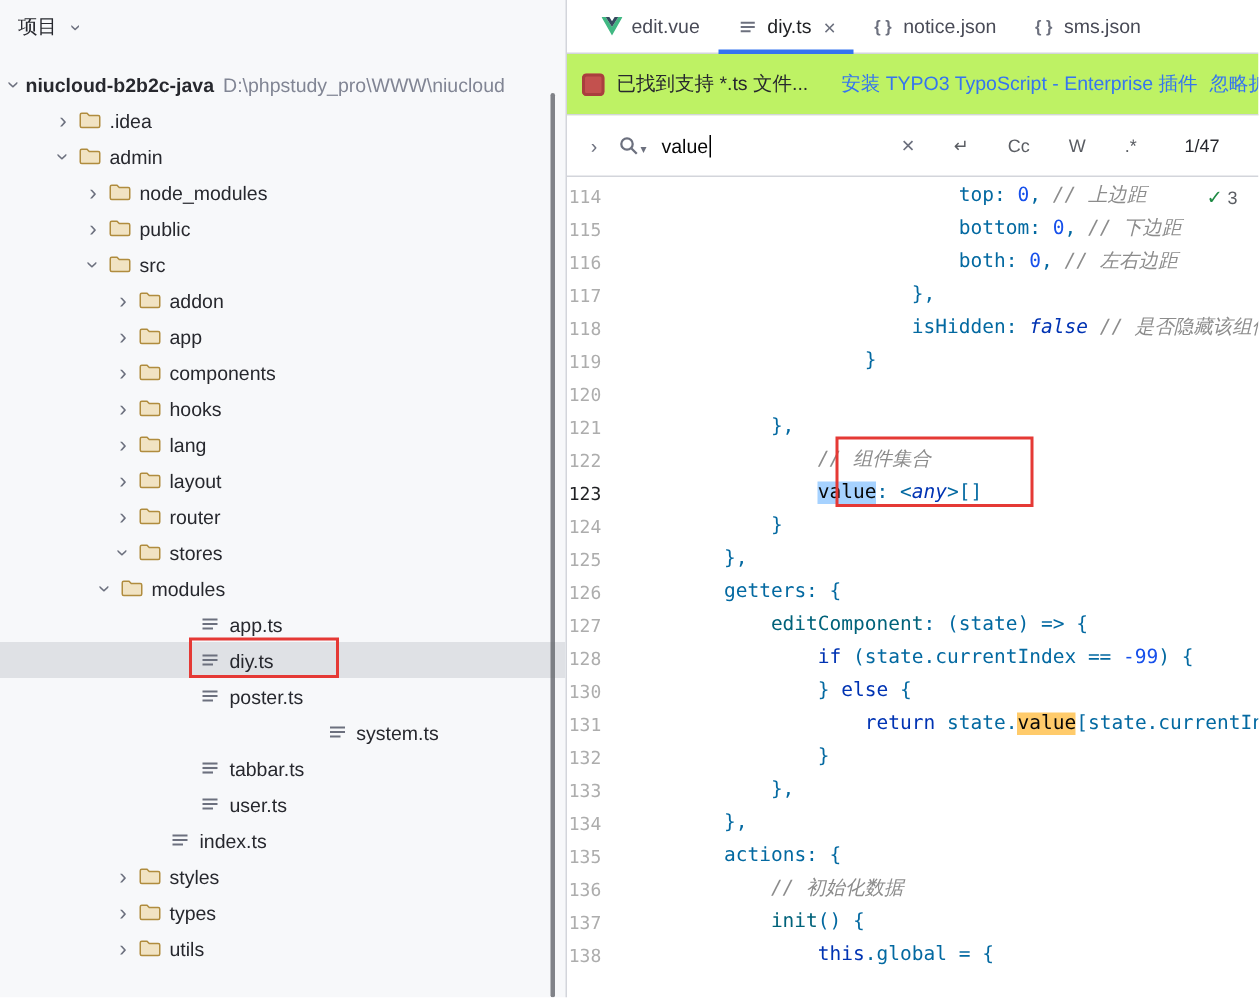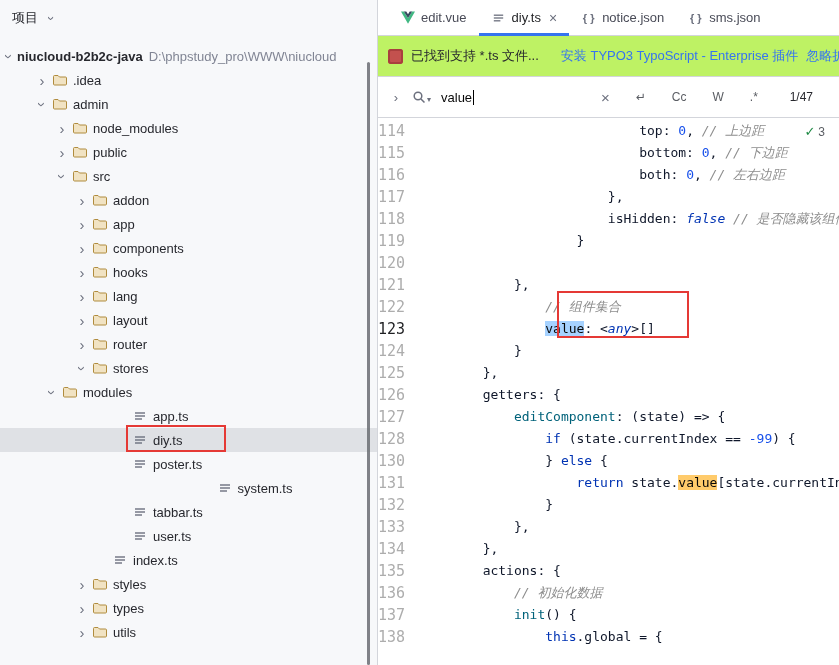--- a/index.html
+++ b/index.html
@@ -97,25 +97,25 @@
   
   .editor {
     flex: 1; position: relative; overflow: hidden;
     font-family: "DejaVu Sans Mono", "Liberation Mono", monospace;
     font-size: 13px; background: #fff;
   }
   .code-area { padding-top: 2px; }
   .code-line { display: flex; height: 22px; line-height: 22px; }
   .ln {
     width: 42px; padding-right: 18px; flex-shrink: 0;
-    text-align: center; color: #ADADAD; font-size: 15px;
+    text-align: center; color: #ADADAD; font-size: 12px;
   }
   .ln.cur { color: #1F2023; }
   .code { white-space: pre; }
-  .tk-p  { color: #0f172a; }
+  .tk-p  { color: #0369a1; }
   .tk-k  { color: #0033B3; }
   .tk-ki { color: #0033B3; font-style: italic; }
   .tk-n  { color: #1750EB; }
   .tk-c  { color: #8C8C8C; font-style: italic; }
   .tk-fn { color: #00627A; }
   .tk-sel { background: #A6D2FF; color: #080808; }
   .tk-mat { background: #FFCB6B; color: #080808; }
 
   .inspection {
     position: absolute; top: 6px; right: 14px; display: flex;
@@ -256,21 +256,21 @@
         </div>
         <div class="tree-row" style="padding-left: 74px;">
           <span class="chev open">›</span>
           <span class="ticon">
             <svg width="16" height="16" viewBox="0 0 16 16">
               <path d="M1.5 4.5 C1.5 3.9 1.9 3.5 2.5 3.5 H6 L7.5 5 H13.5 C14.1 5 14.5 5.4 14.5 6 V12 C14.5 12.6 14.1 13 13.5 13 H2.5 C1.9 13 1.5 12.6 1.5 12 Z" fill="#F1E3C3" stroke="#B08C3E"></path>
             </svg>
           </span>
           <span class="tlabel">stores</span>
         </div>
-        <div class="tree-row" style="padding-left: 44px;">
+        <div class="tree-row" style="padding-left: 62px;">
           <span class="chev open">›</span>
           <span class="ticon">
             <svg width="16" height="16" viewBox="0 0 16 16">
               <path d="M1.5 4.5 C1.5 3.9 1.9 3.5 2.5 3.5 H6 L7.5 5 H13.5 C14.1 5 14.5 5.4 14.5 6 V12 C14.5 12.6 14.1 13 13.5 13 H2.5 C1.9 13 1.5 12.6 1.5 12 Z" fill="#F1E3C3" stroke="#B08C3E"></path>
             </svg>
           </span>
           <span class="tlabel">modules</span>
         </div>
         <div class="tree-row" style="padding-left: 114px;">
           <span class="chev"></span>

